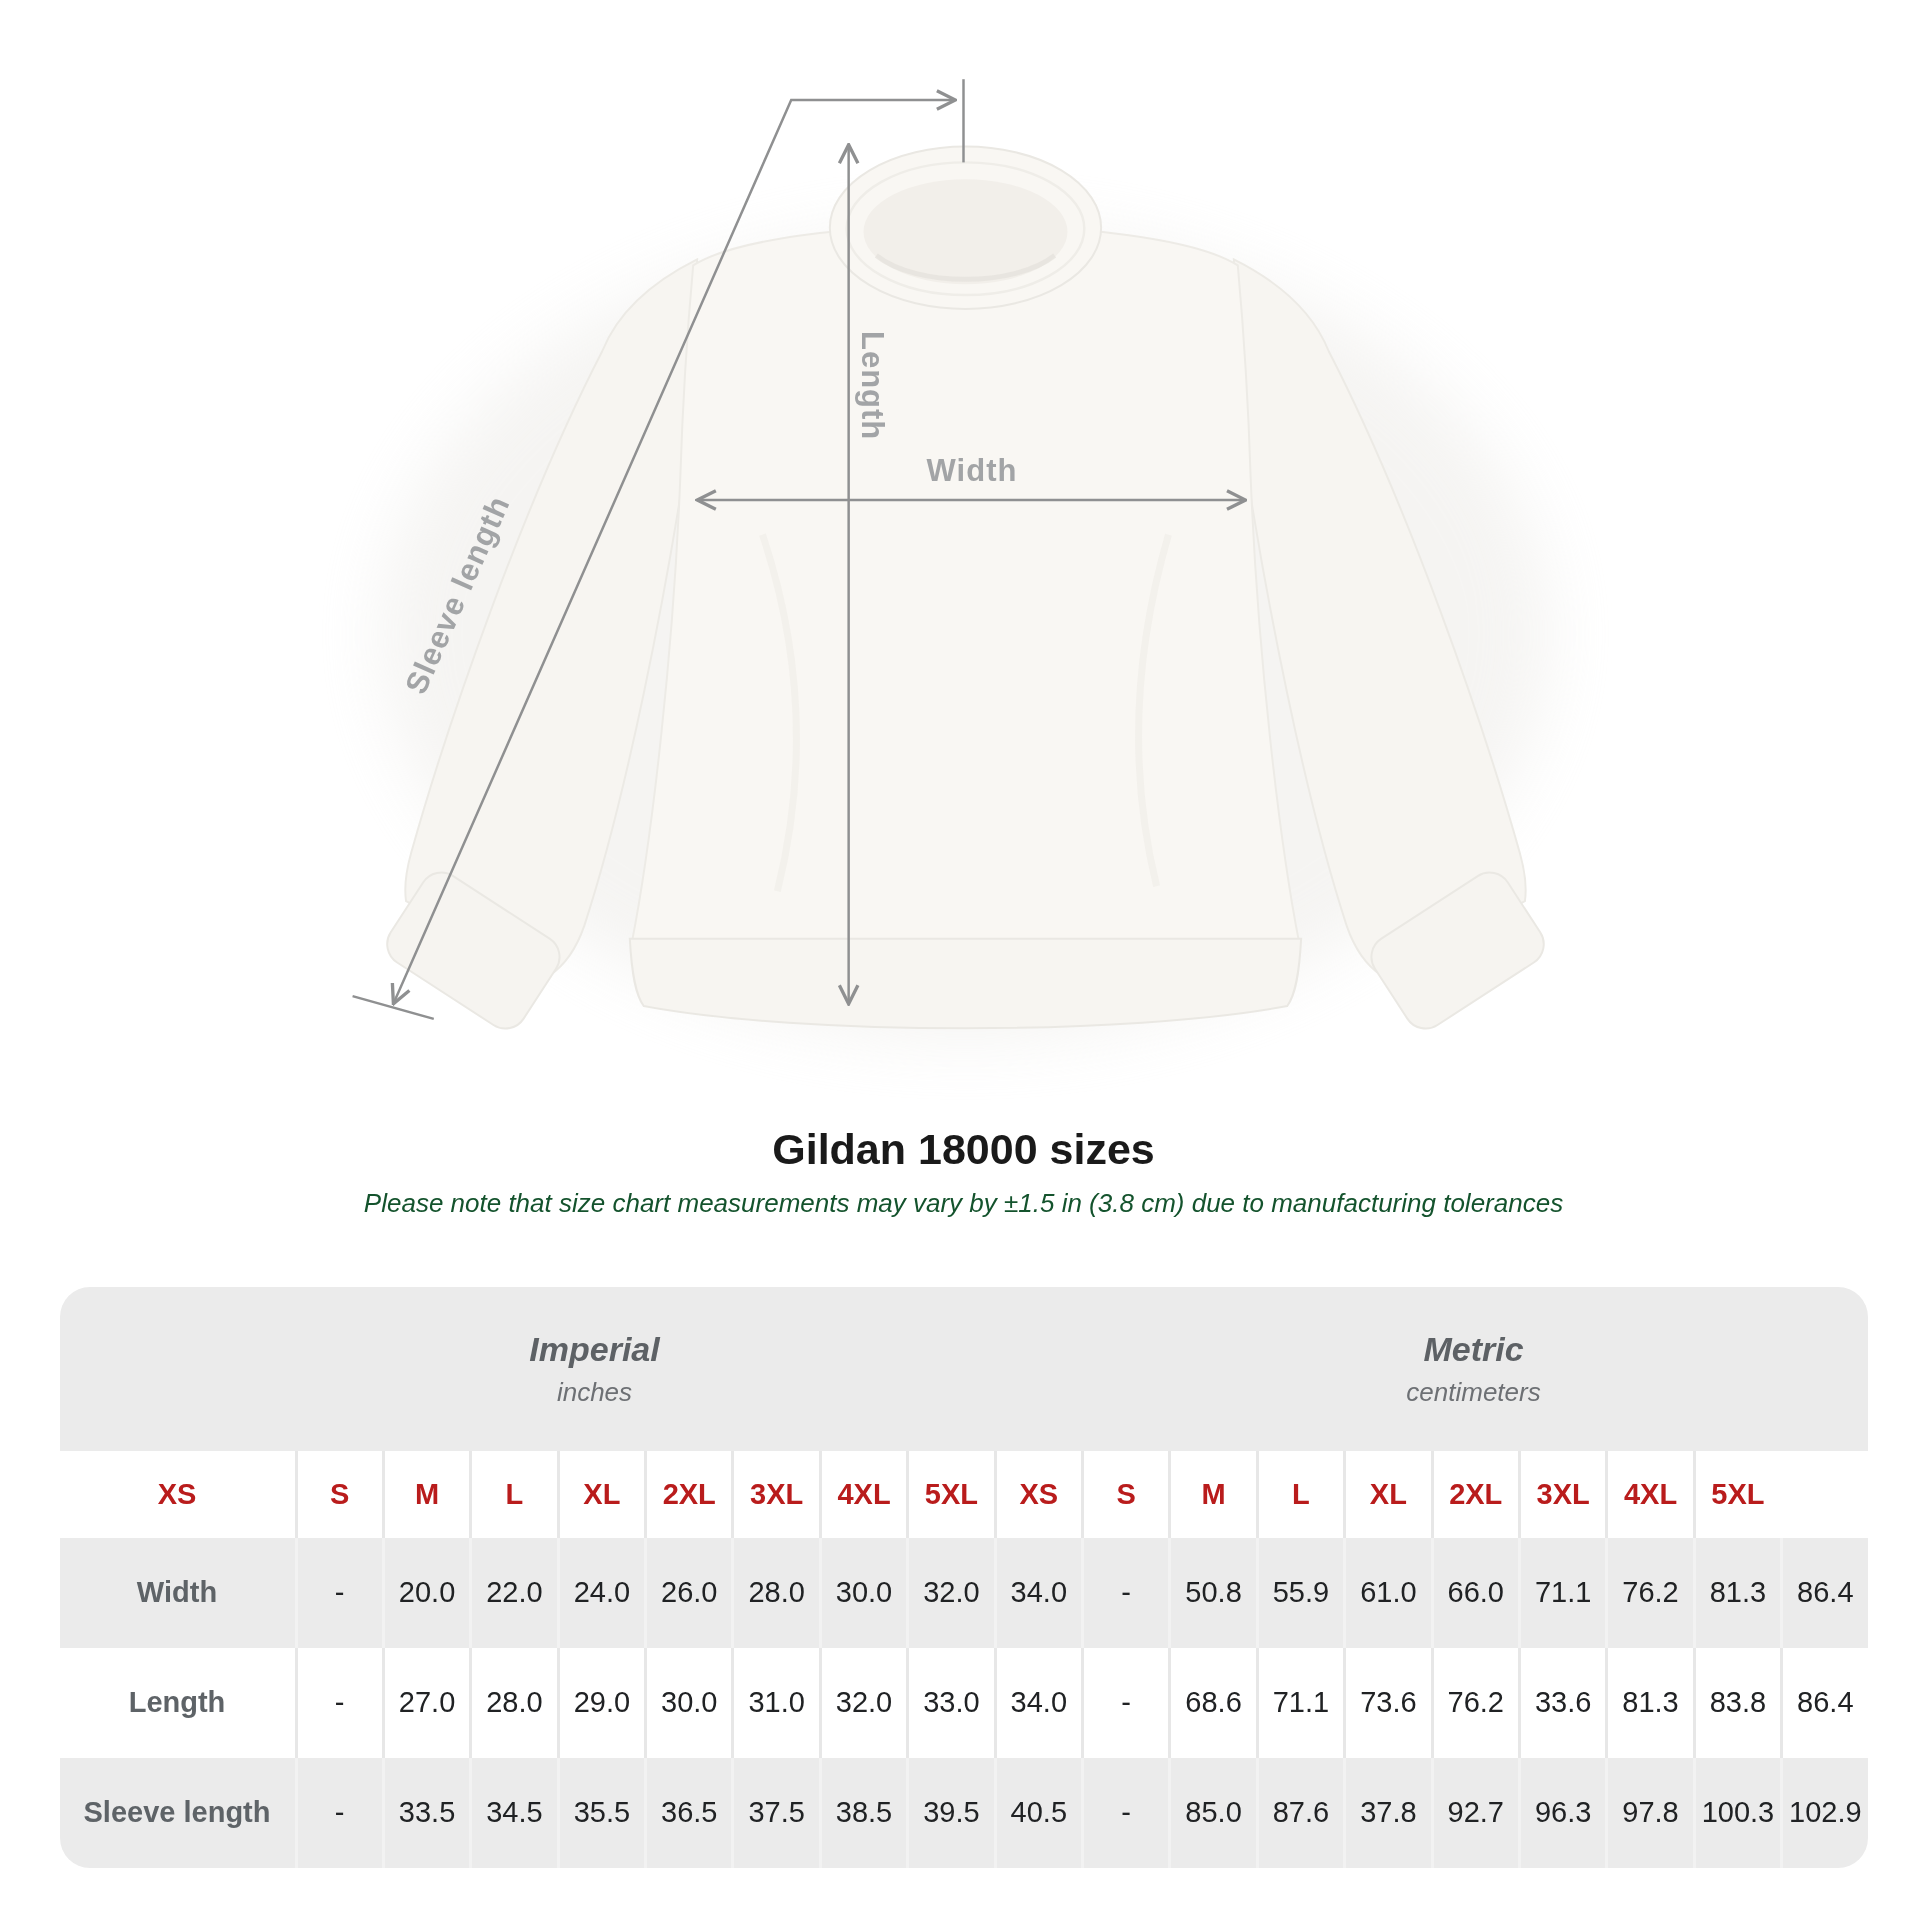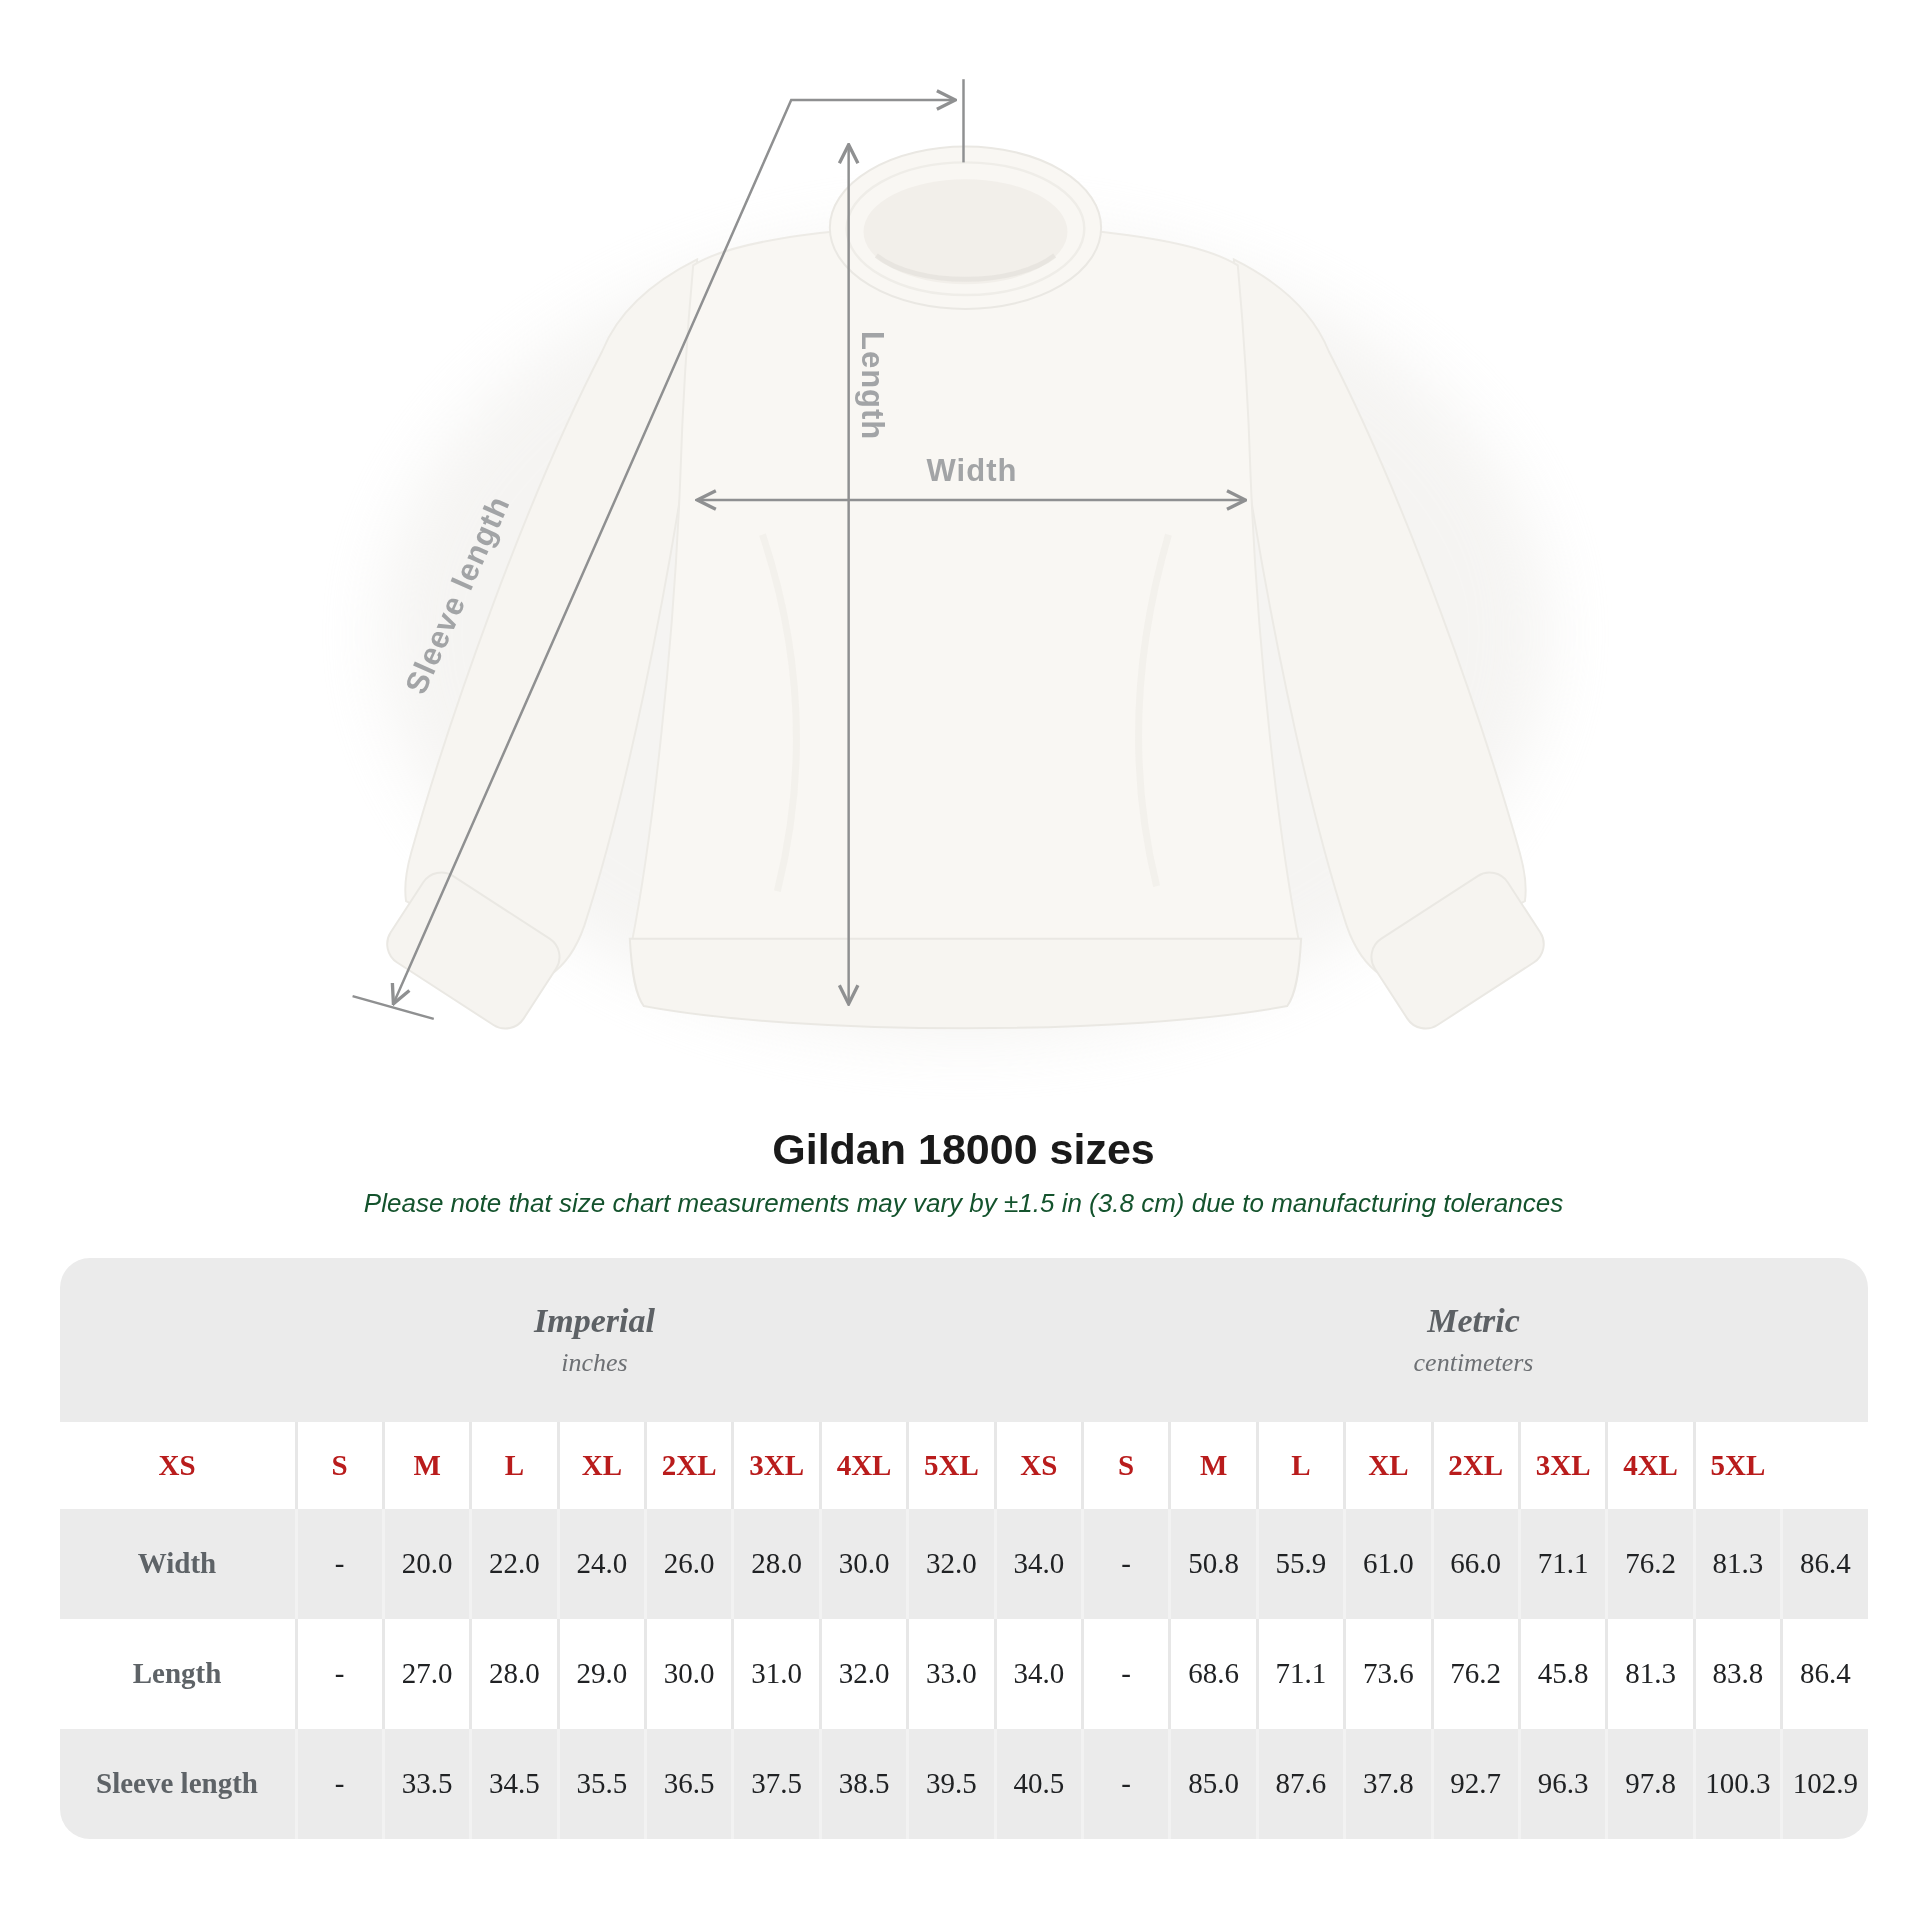--- a/index.html
+++ b/index.html
@@ -32,22 +32,22 @@
   .title{
     margin:18px 0 0;text-align:center;
     font-size:43px;font-weight:bold;color:#1a1a1a;line-height:1.15;
   }
   .note{
     margin:14px 40px 0;text-align:center;
     font-style:italic;font-size:26px;color:#14532d;line-height:1.2;
   }
   
   .chart-wrap{
-    width:1808px;margin:38px auto 0;
-    border-radius:30px;overflow:hidden;background:#ffffff;font-family:Liberation Serif, serif;
+    width:1808px;margin:67px auto 0;
+    border-radius:30px;overflow:hidden;background:#ffffff;
   }
   .units-band{
     display:grid;grid-template-columns:1020px 1fr;
     background:var(--band);height:164px;
   }
   .unit-cell{display:flex;flex-direction:column;align-items:center;justify-content:center;gap:8px;}
   .unit-cell.imperial{padding-left:50px;}
   .unit-name{font-style:italic;font-weight:bold;font-size:34px;color:#5d6165;}
   .unit-sub{font-style:italic;font-size:26px;color:#6d7074;}
   .trow{display:grid;grid-template-columns:235px repeat(18,1fr);}
@@ -184,21 +184,21 @@
         <div class="cell val">30.0</div>
         <div class="cell val">31.0</div>
         <div class="cell val">32.0</div>
         <div class="cell val">33.0</div>
         <div class="cell val">34.0</div>
         <div class="cell val">-</div>
         <div class="cell val">68.6</div>
         <div class="cell val">71.1</div>
         <div class="cell val">73.6</div>
         <div class="cell val">76.2</div>
-        <div class="cell val">45.8</div>
+        <div class="cell val">33.6</div>
         <div class="cell val">81.3</div>
         <div class="cell val">83.8</div>
         <div class="cell val">86.4</div>
       </div>
       <div class="trow data-row stripe">
         <div class="cell rlabel">Sleeve length</div>
         <div class="cell val">-</div>
         <div class="cell val">33.5</div>
         <div class="cell val">34.5</div>
         <div class="cell val">35.5</div>

